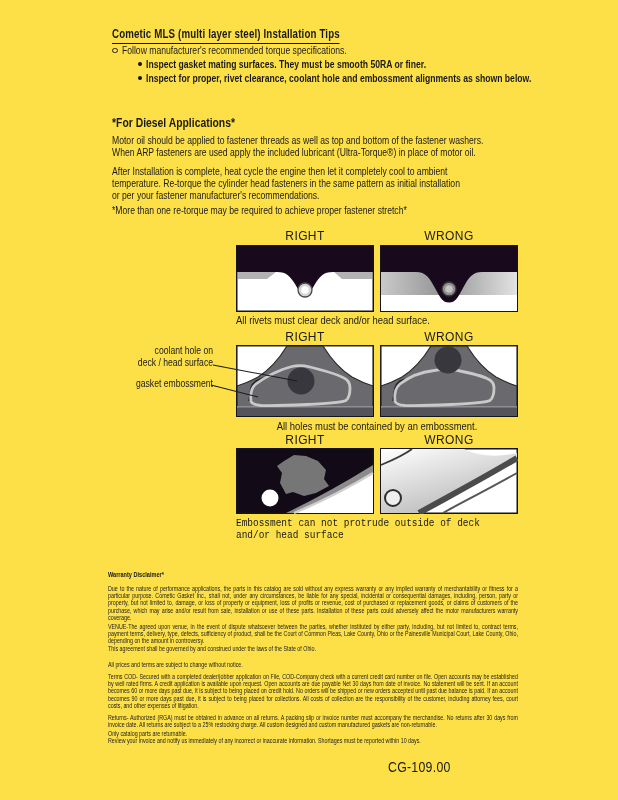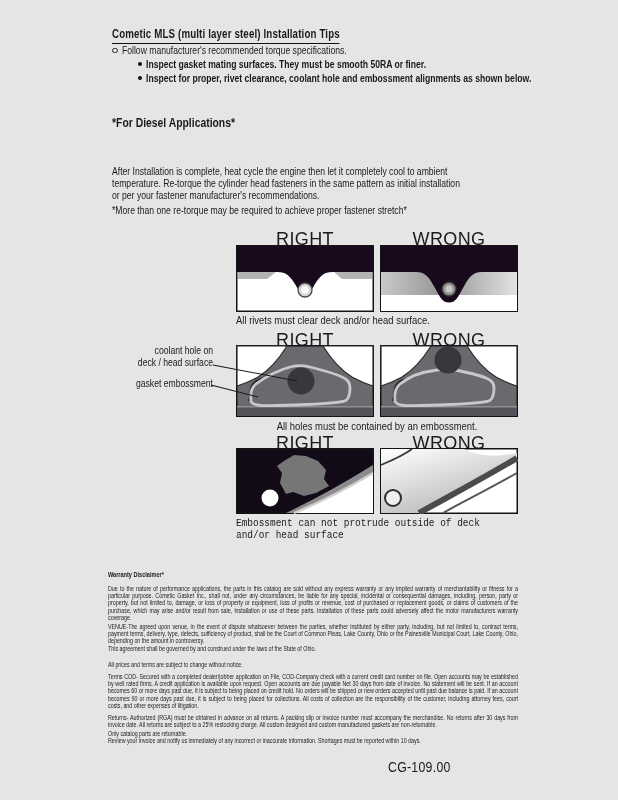--- a/index.html
+++ b/index.html
@@ -1,17 +1,17 @@
 <!DOCTYPE html>
 <html><head>
 <meta charset="utf-8">
 <style>
   html,body{margin:0;padding:0;background:#ffffff;}
   .page{
-    position:relative;width:618px;height:800px;background:#e5e5e5;
+    position:relative;width:618px;height:800px;background:#fde047;
     font-family:"Liberation Sans","DejaVu Sans",sans-serif;color:#1a1a1a;
     overflow:hidden;
   }
   .abs{position:absolute;}
   .nowrap{white-space:nowrap;}
   .cx72{transform:scaleX(0.72);transform-origin:0 0;}
   .cx82{transform:scaleX(0.82);transform-origin:0 0;}
   .cx83{transform:scaleX(0.83);transform-origin:0 0;}
   .cx90{transform:scaleX(0.90);transform-origin:0 0;}
   .cx90c{transform:scaleX(0.90);transform-origin:50% 0;}
@@ -26,21 +26,21 @@
     width:3.5px;height:3.5px;border:1px solid #222;border-radius:50%;
     margin:4.5px 4px 0 0;flex:0 0 auto;background:transparent;
   }
   .sub{margin-left:26px;font-weight:bold;}
   .marker-dot{
     width:4px;height:4px;background:#111;border-radius:50%;
     margin:4.5px 4px 0 0;flex:0 0 auto;
   }
   .h-bold{font-size:12.5px;font-weight:bold;}
   .body-line{font-size:10.5px;line-height:12px;}
-  .rw-header{width:138px;text-align:center;font-size:18px;letter-spacing:0.4px;}
+  .rw-header{width:138px;text-align:center;font-size:12px;letter-spacing:0.4px;}
   .caption{font-size:10.5px;}
   .diag-label{font-size:10.5px;line-height:12px;text-align:right;width:150px;}
   .tiny{font-size:6.5px;line-height:7.2px;width:500px;text-align:justify;color:#222;}
   .tiny-h{font-size:6.8px;font-weight:bold;}
   .docnum{font-size:14px;letter-spacing:0.3px;transform:scaleX(0.88);transform-origin:0 0;}
   svg{display:block;}
 </style>
 </head>
 <body>
 
@@ -60,20 +60,24 @@
       <span class="txt cx82 nowrap">Inspect gasket mating surfaces.  They must be smooth 50RA or finer.</span>
     </div>
     <div class="bullet-row sub">
       <span class="marker-dot"></span>
       <span class="txt cx82 nowrap">Inspect for proper, rivet clearance, coolant hole and embossment alignments as shown below.</span>
     </div>
   </div>
 
   <div class="abs h-bold cx83 nowrap" style="left:112px;top:116px;">*For Diesel Applications*</div>
 
+  <div class="abs" style="left:112px;top:134px;">
+    <div class="body-line cx82 nowrap">Motor oil should be applied to fastener threads as well as top and bottom of the fastener washers.</div>
+    <div class="body-line cx82 nowrap">When ARP fasteners are used apply the included lubricant (Ultra-Torque®) in place of motor oil.</div>
+  </div>
 
   <div class="abs" style="left:112px;top:165px;">
     <div class="body-line cx82 nowrap">After Installation is complete, heat cycle the engine then let it completely cool to ambient</div>
     <div class="body-line cx82 nowrap">temperature. Re-torque the cylinder head fasteners in the same pattern as initial installation</div>
     <div class="body-line cx82 nowrap">or per your fastener manufacturer's recommendations.</div>
   </div>
 
   <div class="abs body-line cx82 nowrap" style="left:112px;top:204px;">*More than one re-torque may be required to achieve proper fastener stretch*</div>
 
   <div class="abs rw-header" style="left:236px;top:229px;">RIGHT</div>

